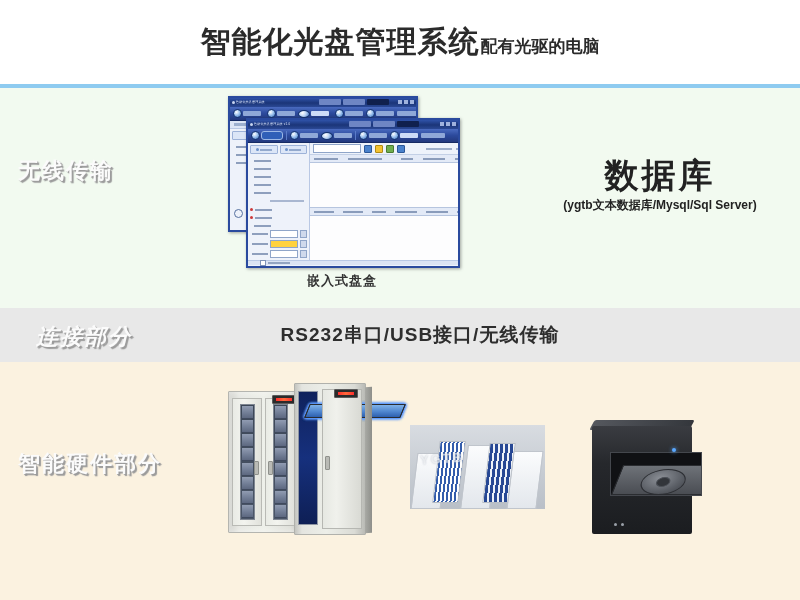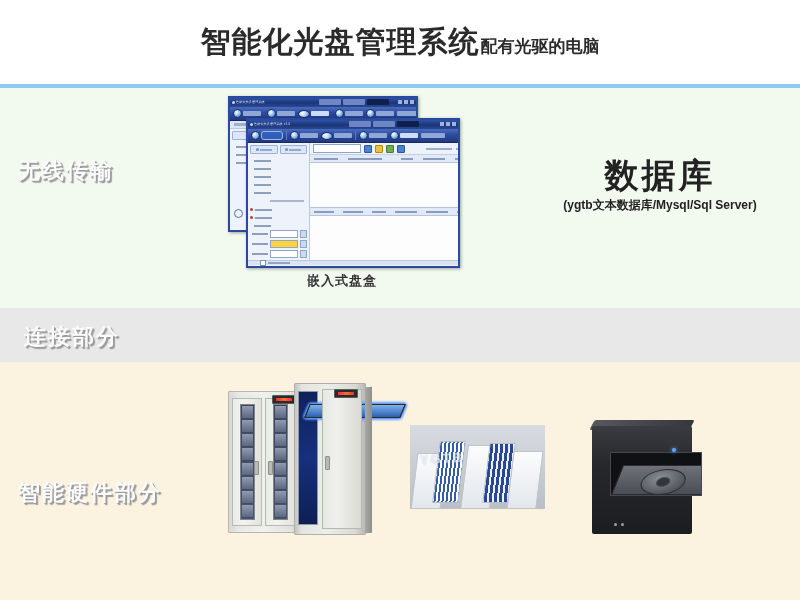--- a/index.html
+++ b/index.html
@@ -40,22 +40,22 @@
 
   .band-label{
     position:absolute;
     font-size:22px;font-weight:bold;
     color:#fbfbfb;
     text-shadow:2px 2px 1px #9a9a9a, 1px 1px 0 #b5b5b5;
     letter-spacing:2px;
     white-space:nowrap;
   }
   .lbl-software{left:18px;top:156px;}
-  .lbl-connect{left:24px;top:322px;}
-  .lbl-hardware{left:18px;top:478px;}
+  .lbl-connect{left:36px;top:322px;font-style:italic;}
+  .lbl-hardware{left:18px;top:449px;}
 
   
   .sw-shot{position:absolute;left:228px;top:96px;width:228px;height:168px;}
 
   .win{
     position:absolute;
     background:#edf2fb;
     border:2px solid #2a4a9e;
     box-shadow:1px 1px 3px rgba(0,0,0,0.35);
     overflow:hidden;
@@ -538,20 +538,21 @@
 
   <div class="sw-caption">嵌入式盘盒</div>
 
   <div class="db-block">
     <div class="db-title">数据库</div>
     <div class="db-sub">(ygtb文本数据库/Mysql/Sql Server)</div>
   </div>
 
   <div class="band band-connect"></div>
   <div class="band-label lbl-connect">连接部分</div>
+  <div class="connect-text">RS232串口/USB接口/无线传输</div>
 
   <div class="band band-hardware"></div>
   <div class="band-label lbl-hardware">智能硬件部分</div>
 
   <div class="cab-wrap">
     <div class="cabinet cab-a">
       <div class="body"></div>
       <div class="door l">
         <div class="glass">
           <i class="shelf"></i>

